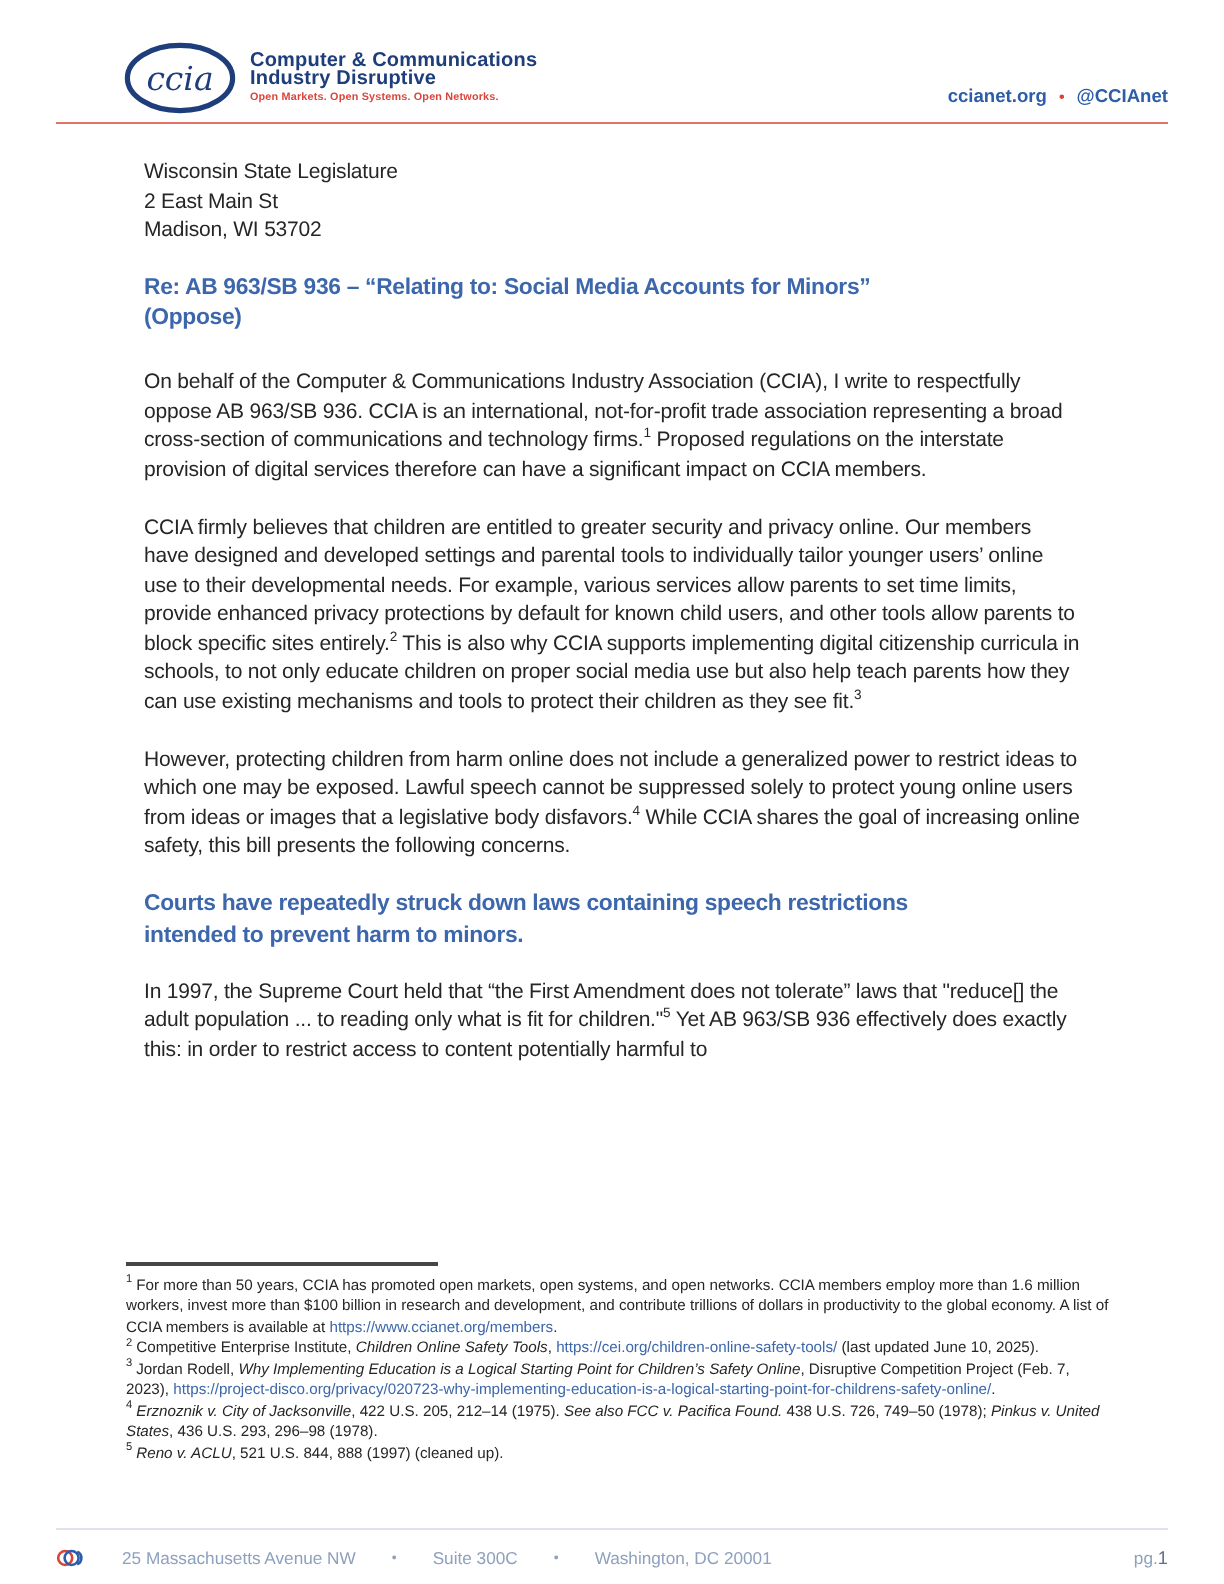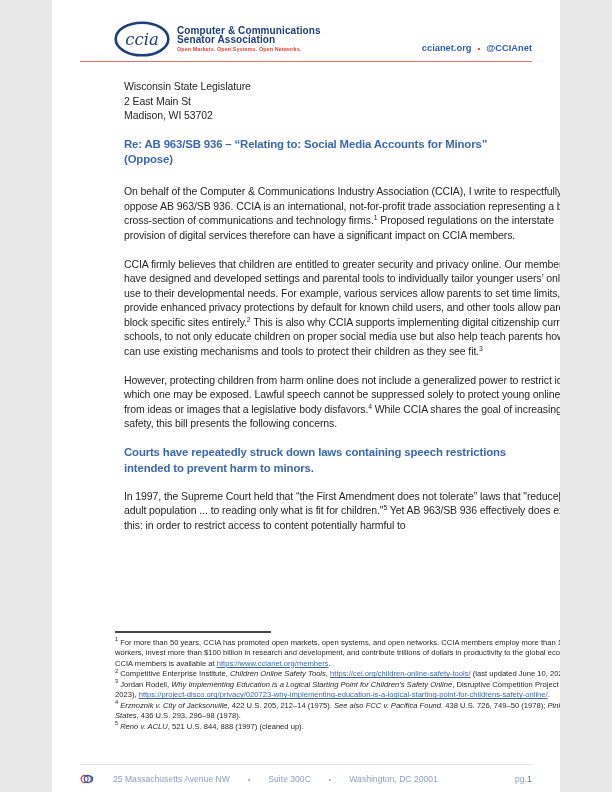--- a/index.html
+++ b/index.html
@@ -1,20 +1,20 @@
 <!DOCTYPE html>
 <html><head>
 <meta charset="utf-8">
 <style>
   * { margin: 0; padding: 0; box-sizing: border-box; }
   html, body { background: #e8e8e8; }
   body { font-family: "Liberation Sans", sans-serif; }
   .page {
     position: relative;
-    width: 508px; height: 792px;
+    width: 612px; height: 792px;
     margin: 0 auto;
     background: #ffffff;
     overflow: hidden;
     color: #262626;
   }
 
   
   .letterhead {
     position: absolute; top: 21px; left: 62px; right: 28px;
     display: flex; justify-content: space-between; align-items: center;
@@ -62,21 +62,21 @@
 
   
   .footnotes {
     position: absolute; top: 631px; left: 63px; width: 492px;
     font-size: 7.6px; line-height: 10.5px; color: #262626;
   }
   .fn-rule { width: 156px; height: 1.6px; background: #474747; margin-bottom: 5px; }
   .fn { }
   .fn sup { font-size: 5.6px; vertical-align: super; line-height: 0; margin-right: 2px; }
   .fn .it { font-style: italic; }
-  .fn-link { color: #3c67ac; text-decoration: underline; cursor: pointer; }
+  .fn-link { color: #3c67ac; cursor: pointer; }
 
   
   .footer-rule {
     position: absolute; left: 28px; right: 28px; bottom: 27px;
     height: 1px; background: #dde2ec;
   }
   .page-footer {
     position: absolute; left: 28px; right: 28px; bottom: 8px;
     display: flex; align-items: center; justify-content: space-between;
     font-size: 8.6px; color: #8da0bd;
@@ -92,21 +92,21 @@
 
   <header class="letterhead">
     <div class="brand">
       <svg width="56" height="36" viewBox="0 0 56 36">
         <ellipse cx="28" cy="18" rx="26.3" ry="16.3" fill="none" stroke="#1e3d7b" stroke-width="2.6"></ellipse>
         <text x="28" y="24" text-anchor="middle" font-family="DejaVu Serif, serif" font-style="italic" font-size="16.5" fill="#1e3d7b">ccia</text>
       </svg>
       <div class="brand-text">
         <div class="brand-name">
           <span>Computer &amp; Communications</span><br>
-          <span>Senator Association</span>
+          <span>Industry Disruptive</span>
         </div>
         <div class="brand-tagline">Open Markets. Open Systems. Open Networks.</div>
       </div>
     </div>
     <div class="header-links">
       <span>ccianet.org</span>
       <span class="dot">•</span>
       <span>@CCIAnet</span>
     </div>
   </header>

